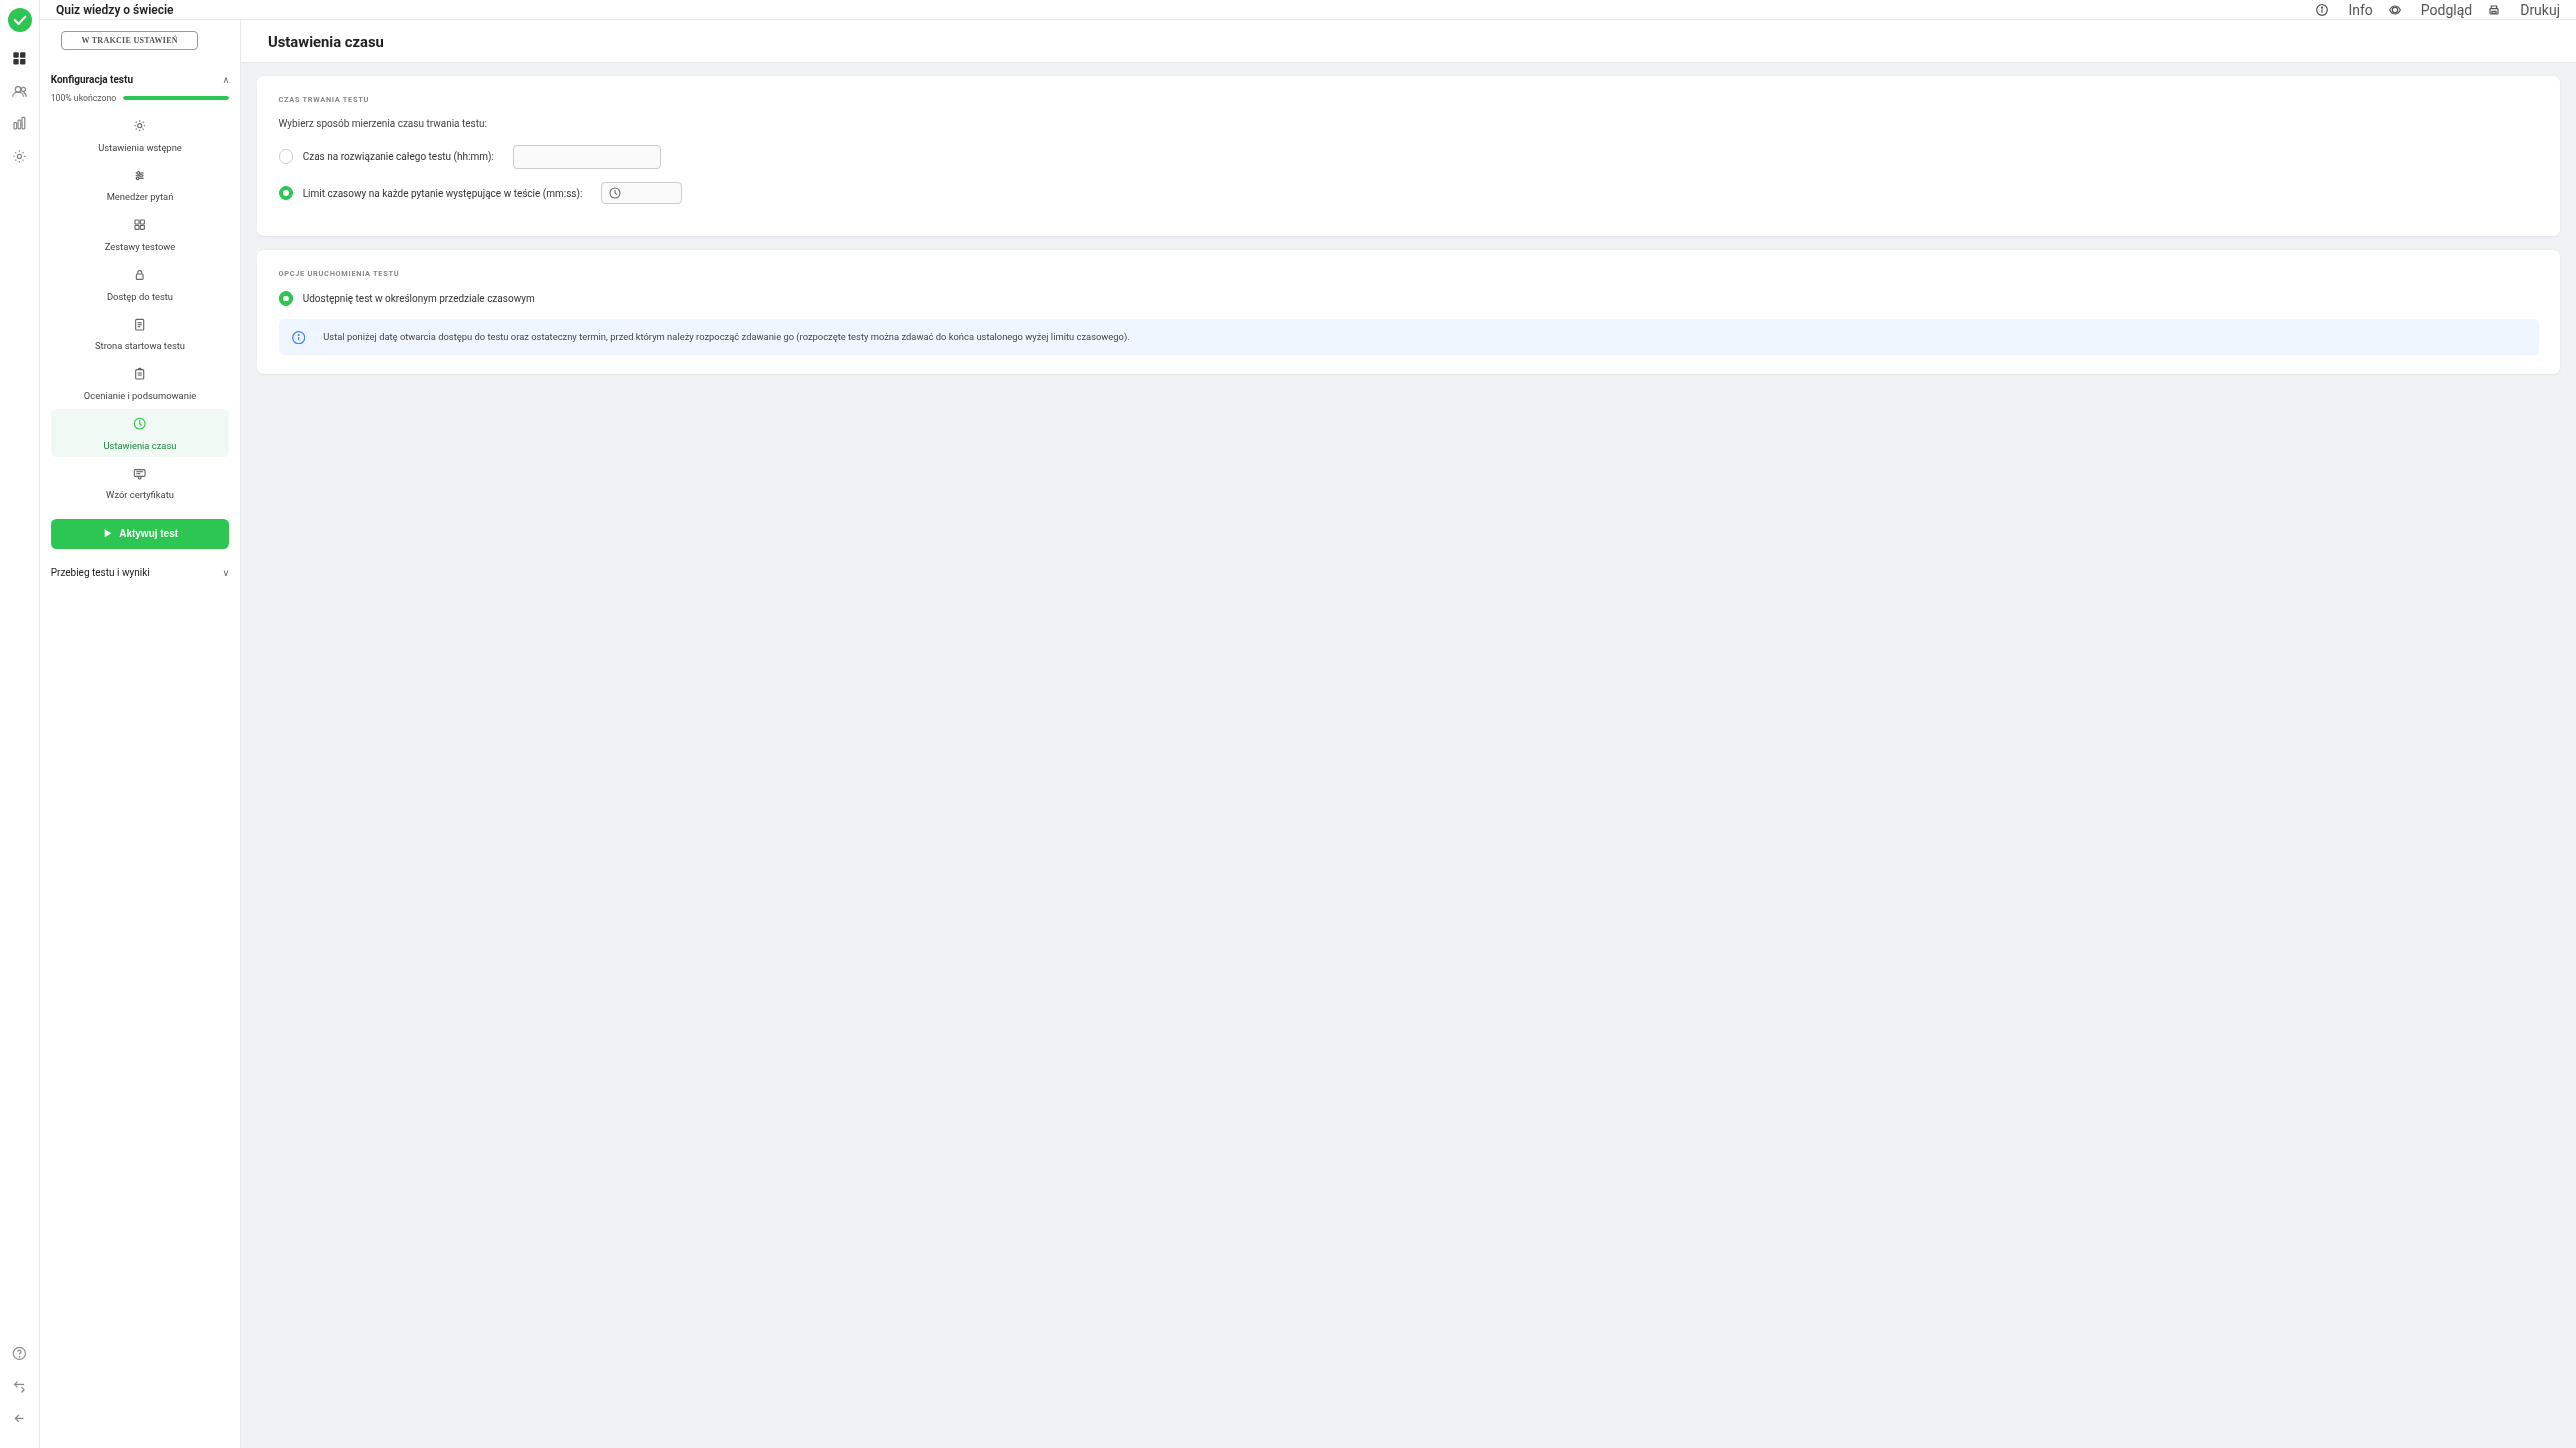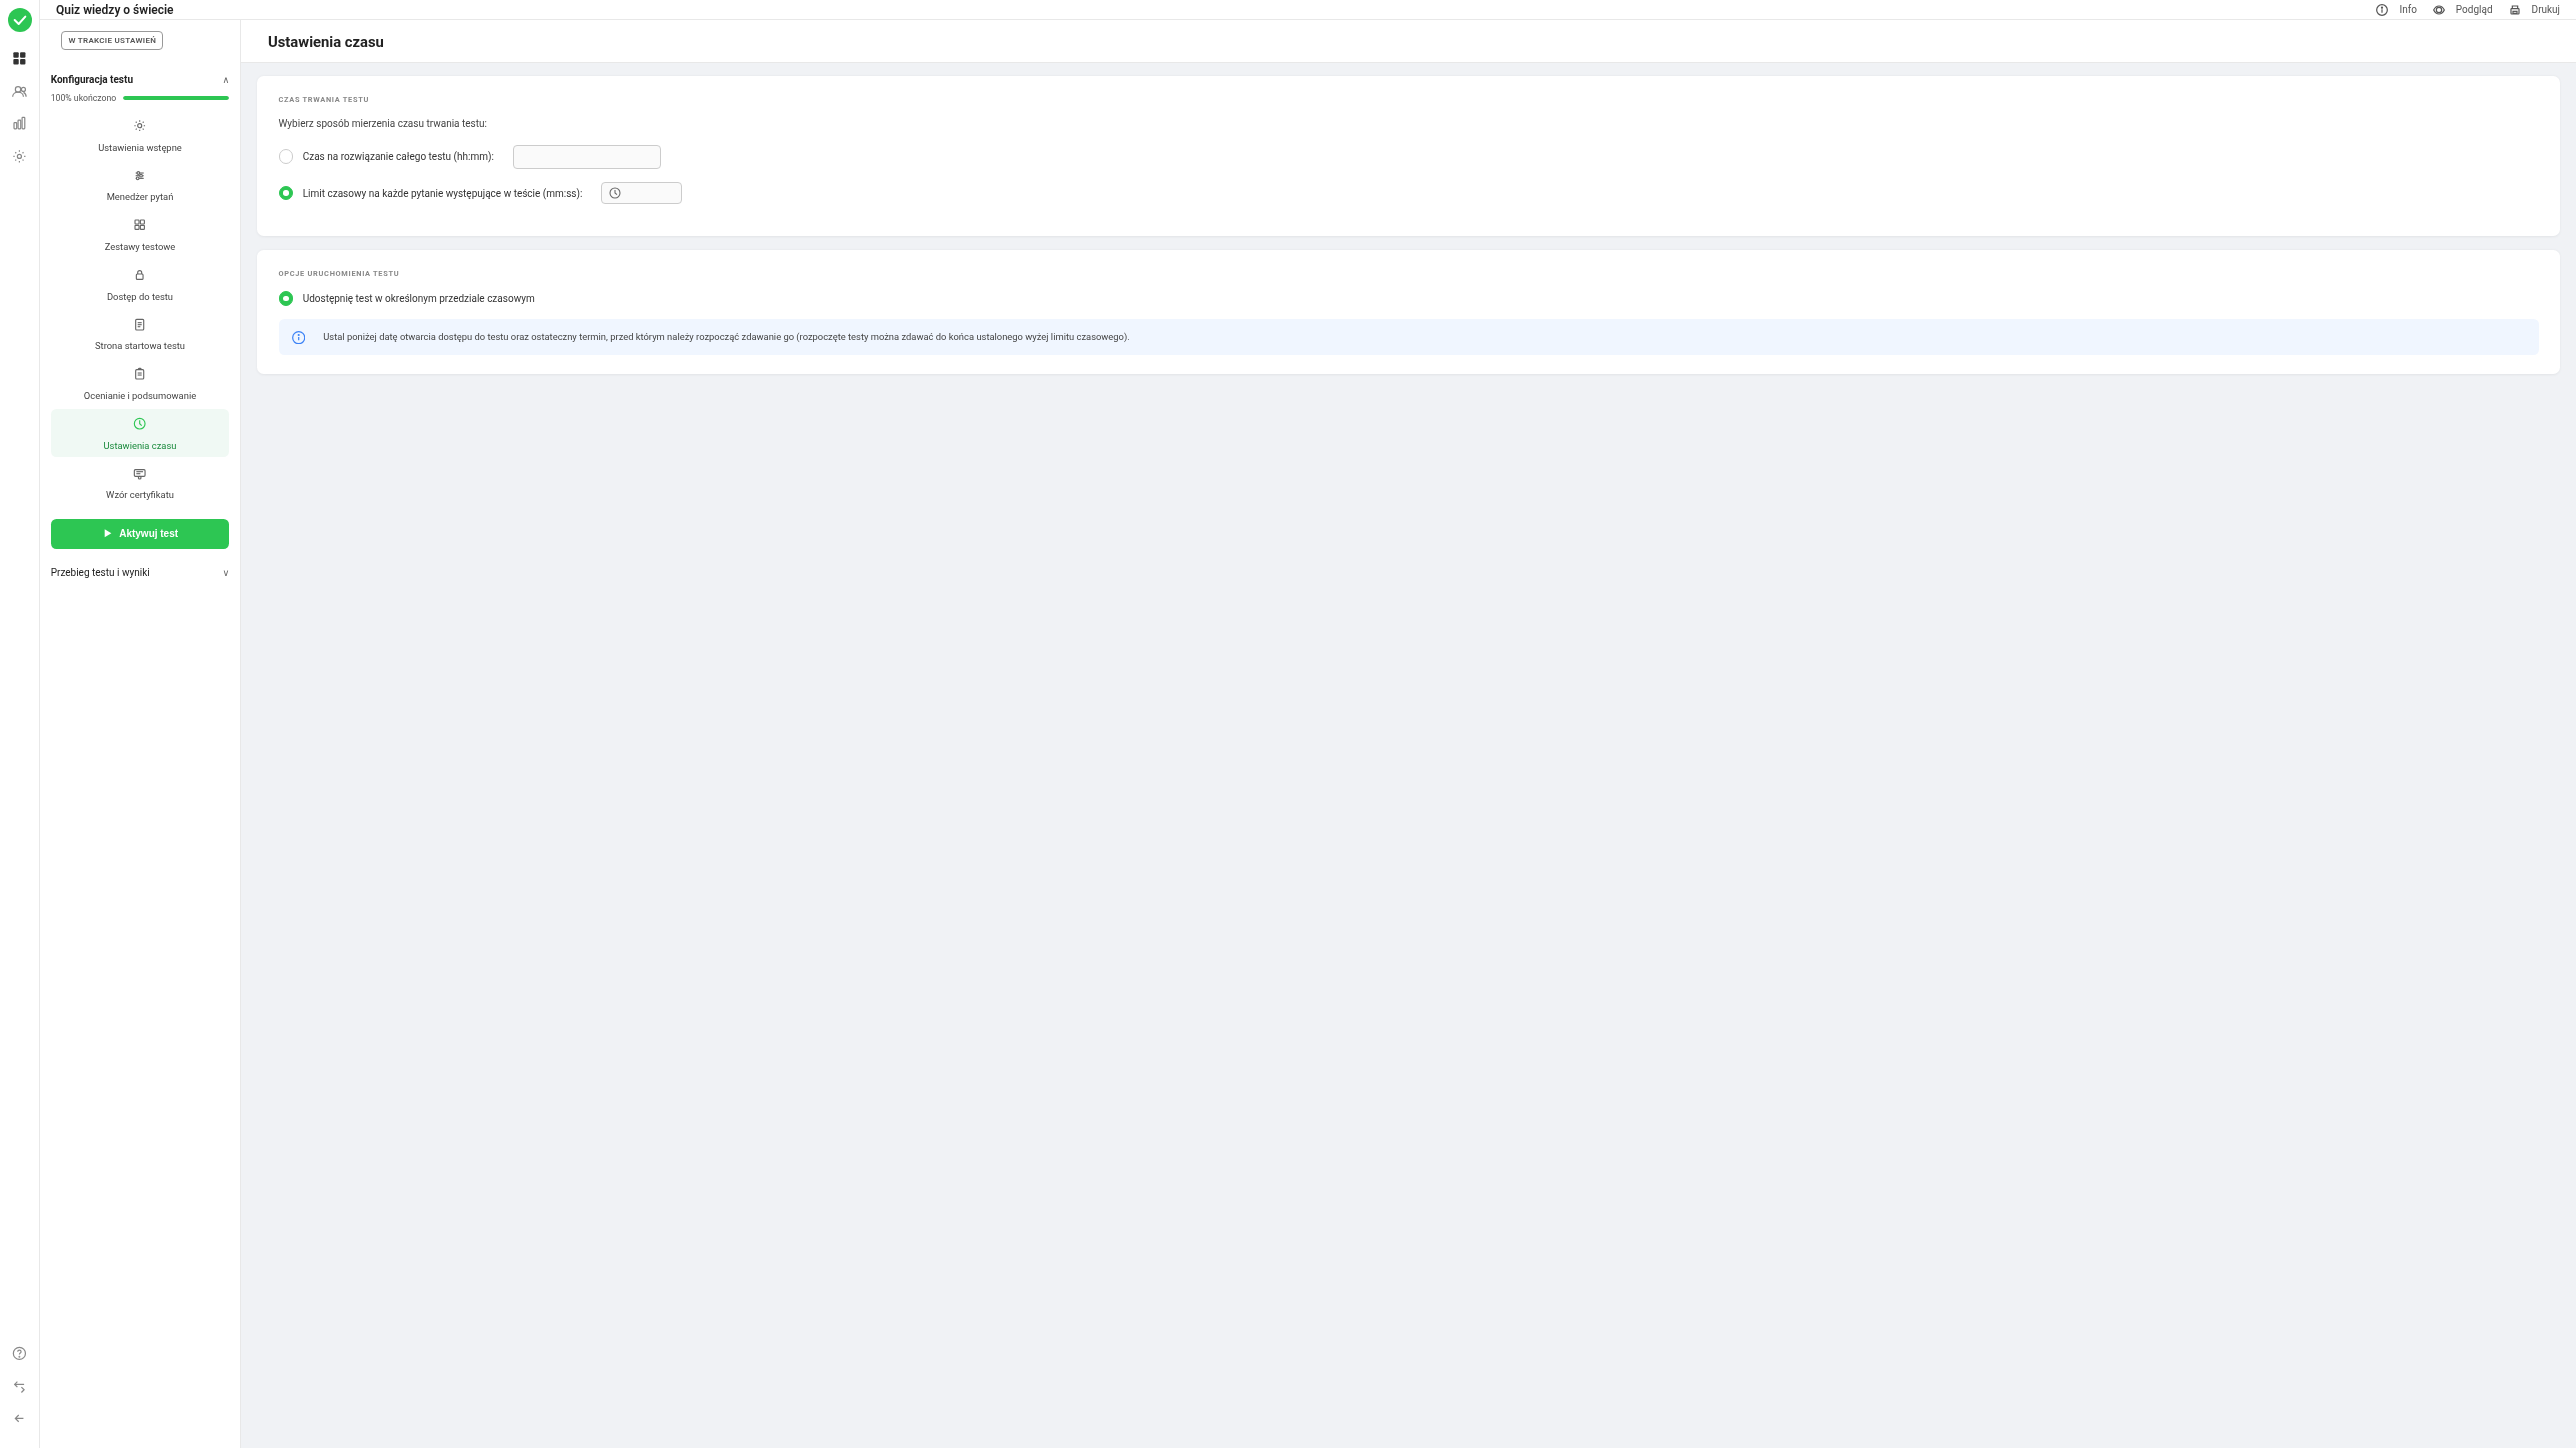--- a/index.html
+++ b/index.html
@@ -76,24 +76,24 @@
       flex: 1;
     }
     .header-actions {
       display: flex;
       align-items: center;
       gap: 16px;
     }
     .header-action-item {
       display: flex;
       align-items: center;
-      gap: 11px;
+      gap: 20px;
       color: #555;
       cursor: pointer;
-      font-size: 10px;
+      font-size: 14px;
       text-align: center;
     }
 
     
     .content-area {
       display: flex;
       flex: 1;
       overflow: hidden;
     }
 
@@ -105,26 +105,27 @@
       display: flex;
       flex-direction: column;
       overflow-y: auto;
       padding: 10.7px 0;
     }
     .sidebar-status-badge {
       margin: 0 10.7px 10.7px;
       display: inline-block;
       border: 1px solid #999;
       border-radius: 4px;
-      padding: 4px 6px;
+      padding: 4px 19px;
       font-size: 8px;
       font-weight: 600;
       color: #555;
       letter-spacing: 0.3px;
       text-transform: uppercase;
+      font-family: Liberation Serif, serif;
     }
     .sidebar-section {
       padding: 0 10.7px;
     }
     .sidebar-section-header {
       display: flex;
       align-items: center;
       justify-content: space-between;
       cursor: pointer;
       padding: 5.4px 0;

